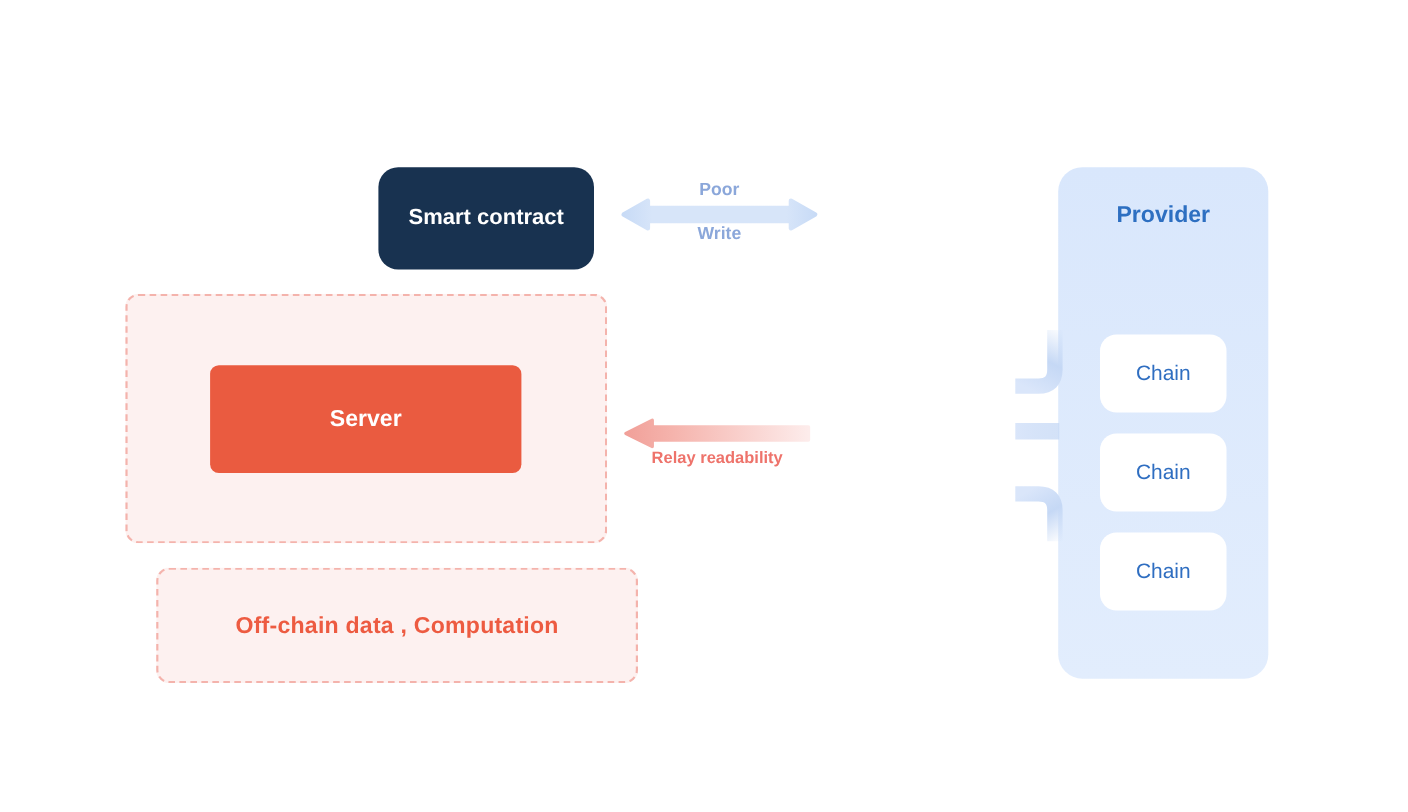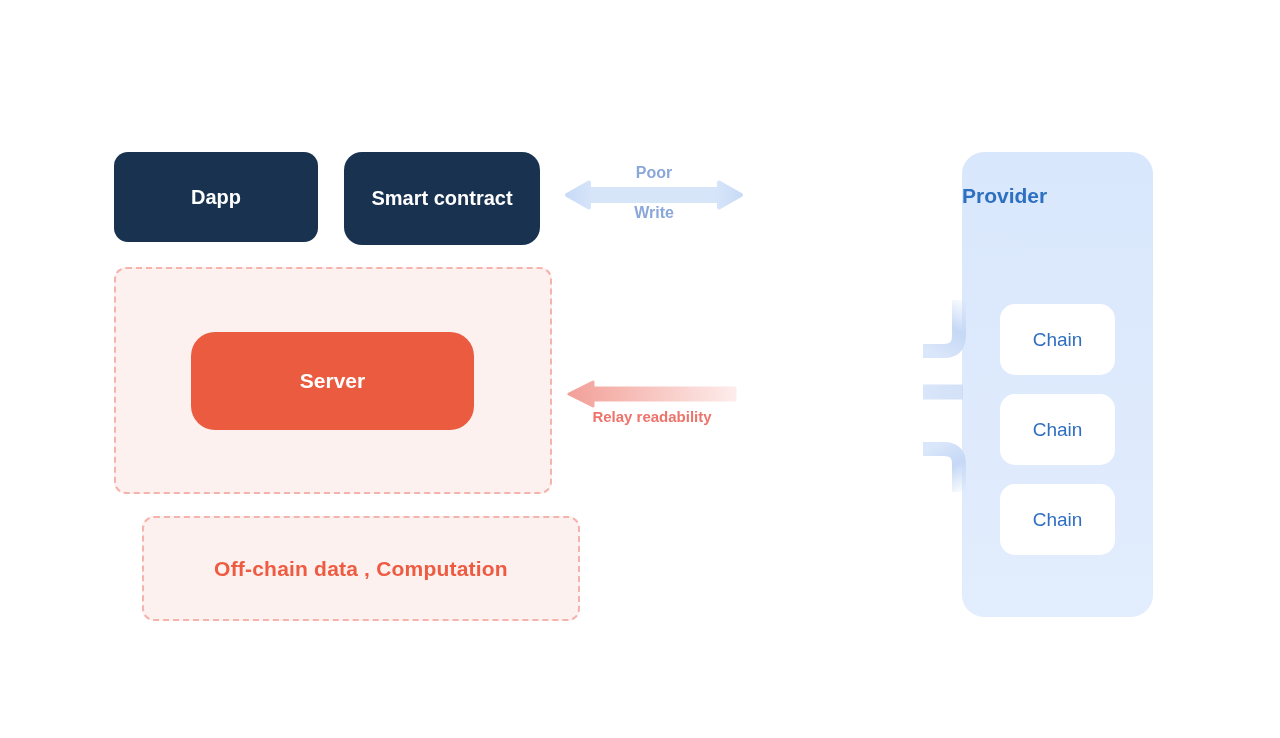--- a/index.html
+++ b/index.html
@@ -16,40 +16,40 @@
   .dapp{left:114px;top:152px;width:204px;height:90px;}
   .smart{left:344px;top:152px;width:196px;height:93px;border-radius:18px;}
   
   .dashed{
     position:absolute;background:var(--pink-fill);
     border:2px dashed var(--pink-border);border-radius:12px;
   }
   .dashed1{left:114px;top:267px;width:434px;height:223px;}
   .dashed2{left:114px;top:516px;width:434px;height:101px;display:flex;align-items:center;justify-content:center;margin-left:28px;}
   .server{
-    left:191px;top:332px;width:283px;height:98px;border-radius:24px;
+    left:191px;top:332px;width:283px;height:98px;border-radius:8px;
     background:var(--server-orange);color:#ffffff;font-weight:bold;font-size:21px;z-index:2;
   }
   .offchain-label{
     color:var(--orange-text);font-weight:bold;font-size:21px;letter-spacing:0.2px;
   }
   
   .panel{
     position:absolute;top:152px;height:465px;border-radius:22px;
     background:linear-gradient(180deg, var(--panel-blue) 0%, var(--panel-blue-light) 100%);
     z-index:1;
   }
   .relay{left:772px;width:153px;display:flex;align-items:center;justify-content:center;}
   .provider{left:962px;width:191px;}
   .panel-title{
     color:var(--blue-text);font-weight:bold;font-size:21px;
   }
   .provider-title{
     position:absolute;left:0;top:0;width:100%;height:88px;
-    display:flex;align-items:center;justify-content:flex-start;
+    display:flex;align-items:center;justify-content:center;
   }
   .chain{
     position:absolute;left:1000px;width:115px;height:71px;border-radius:15px;
     background:#ffffff;color:var(--chain-text);font-size:19px;font-weight:normal;z-index:3;margin-top:37px;
   }
   .chain1{top:267px;} .chain2{top:357px;} .chain3{top:447px;}
   
   .arrow-svg{position:absolute;z-index:2;}
   .rw-arrow{left:564px;top:179px;}
   .pink-arrow{left:566px;top:380px;}
@@ -59,23 +59,20 @@
   .read-label{left:564px;top:164px;font-size:16px;color:var(--readwrite-text);}
   .write-label{left:564px;top:204px;font-size:16px;color:var(--readwrite-text);}
   .poor-label{left:562px;top:408px;font-size:15px;color:var(--salmon-text);}
   .pipes{position:absolute;left:0;top:0;z-index:2;pointer-events:none;}
 </style>
 </head>
 <body>
 
 <div class="canvas">
 
-  <div class="node navy dapp">
-    <span>Dapp</span>
-  </div>
   <div class="node navy smart">
     <span>Smart contract</span>
   </div>
 
   <div class="arrow-label read-label">Poor</div>
   <svg class="arrow-svg rw-arrow" width="180" height="32" viewBox="0 0 180 32">
     <defs>
       <linearGradient id="rwGrad" x1="0" y1="0" x2="1" y2="0">
         <stop offset="0" style="stop-color:var(--blue-arrow-dark)"></stop>
         <stop offset="0.15" style="stop-color:var(--blue-arrow-light)"></stop>

